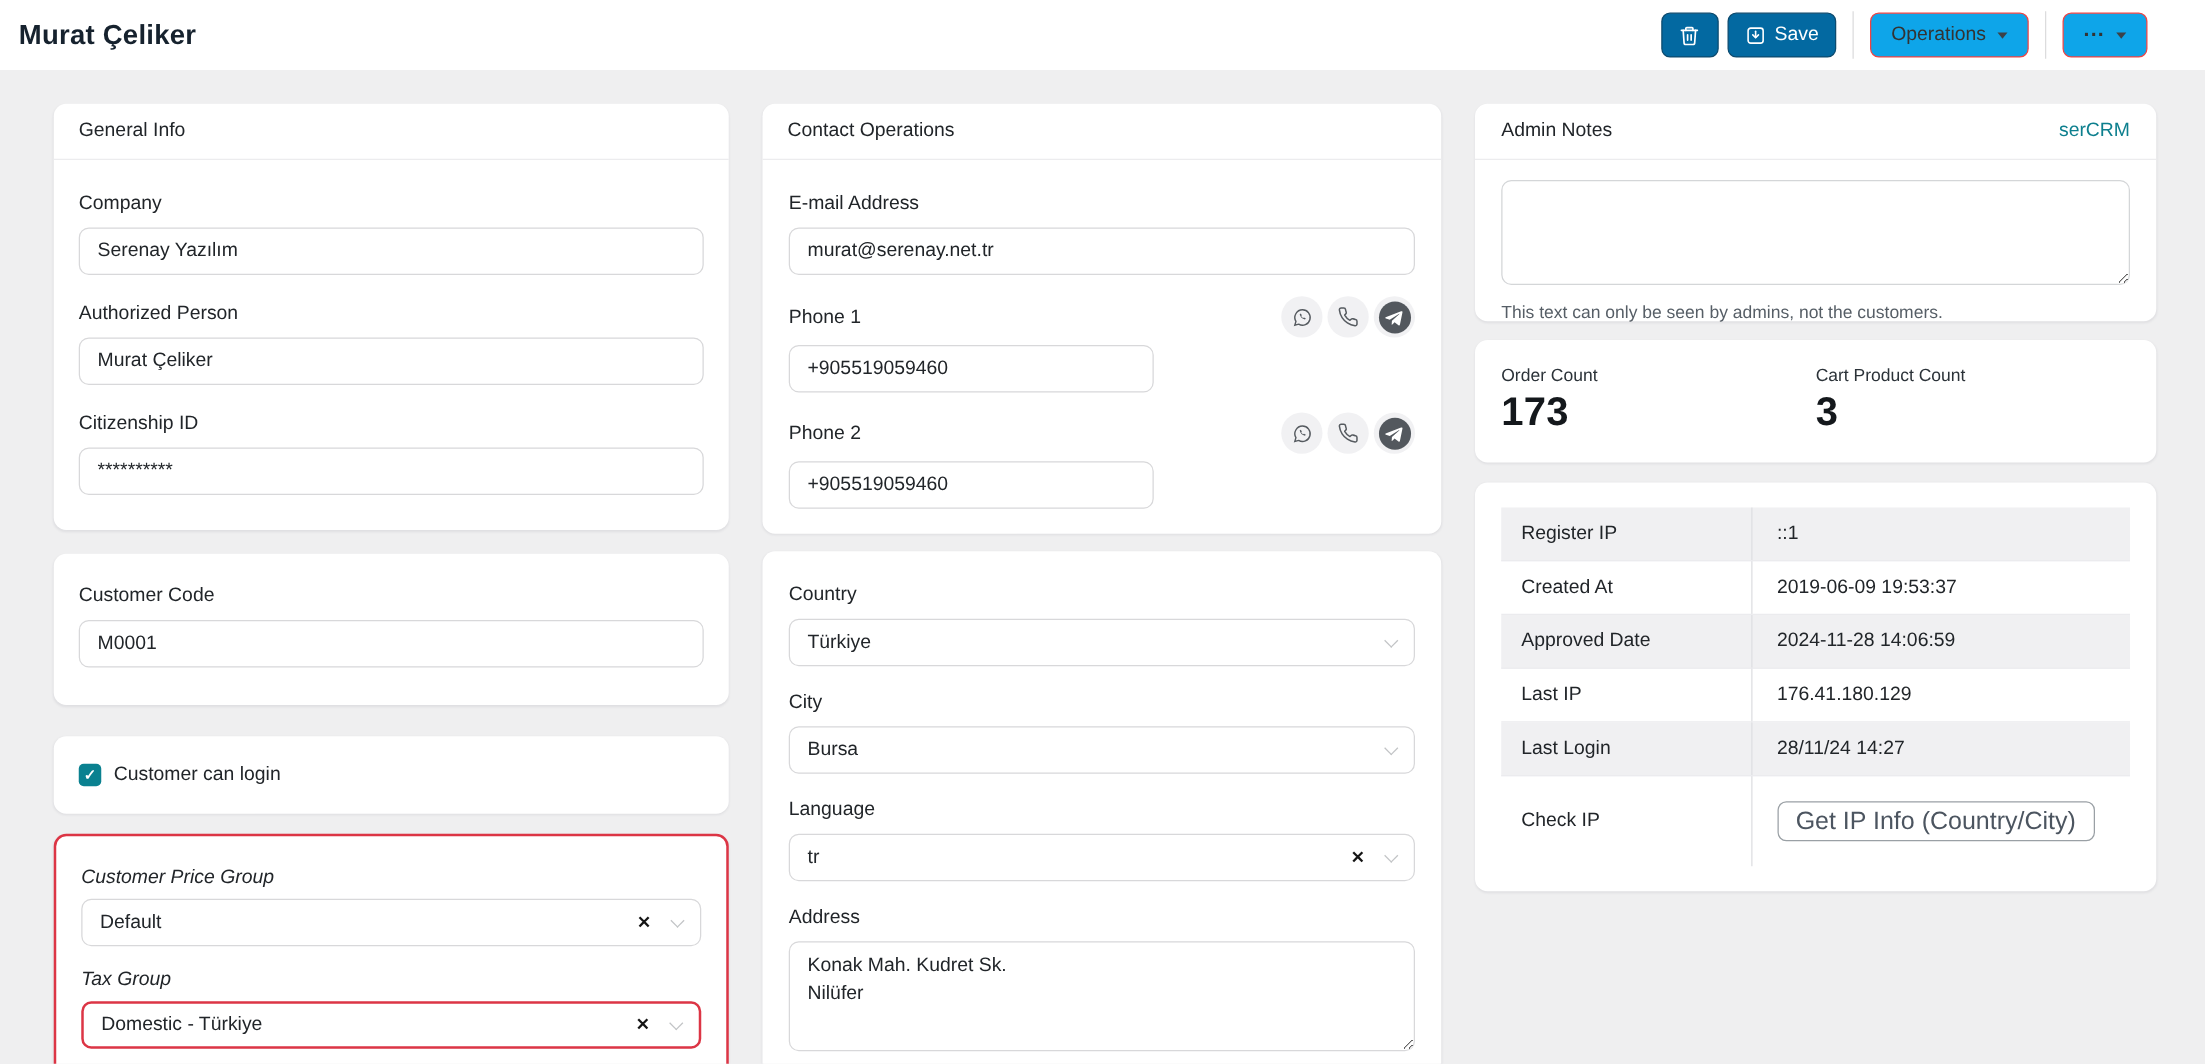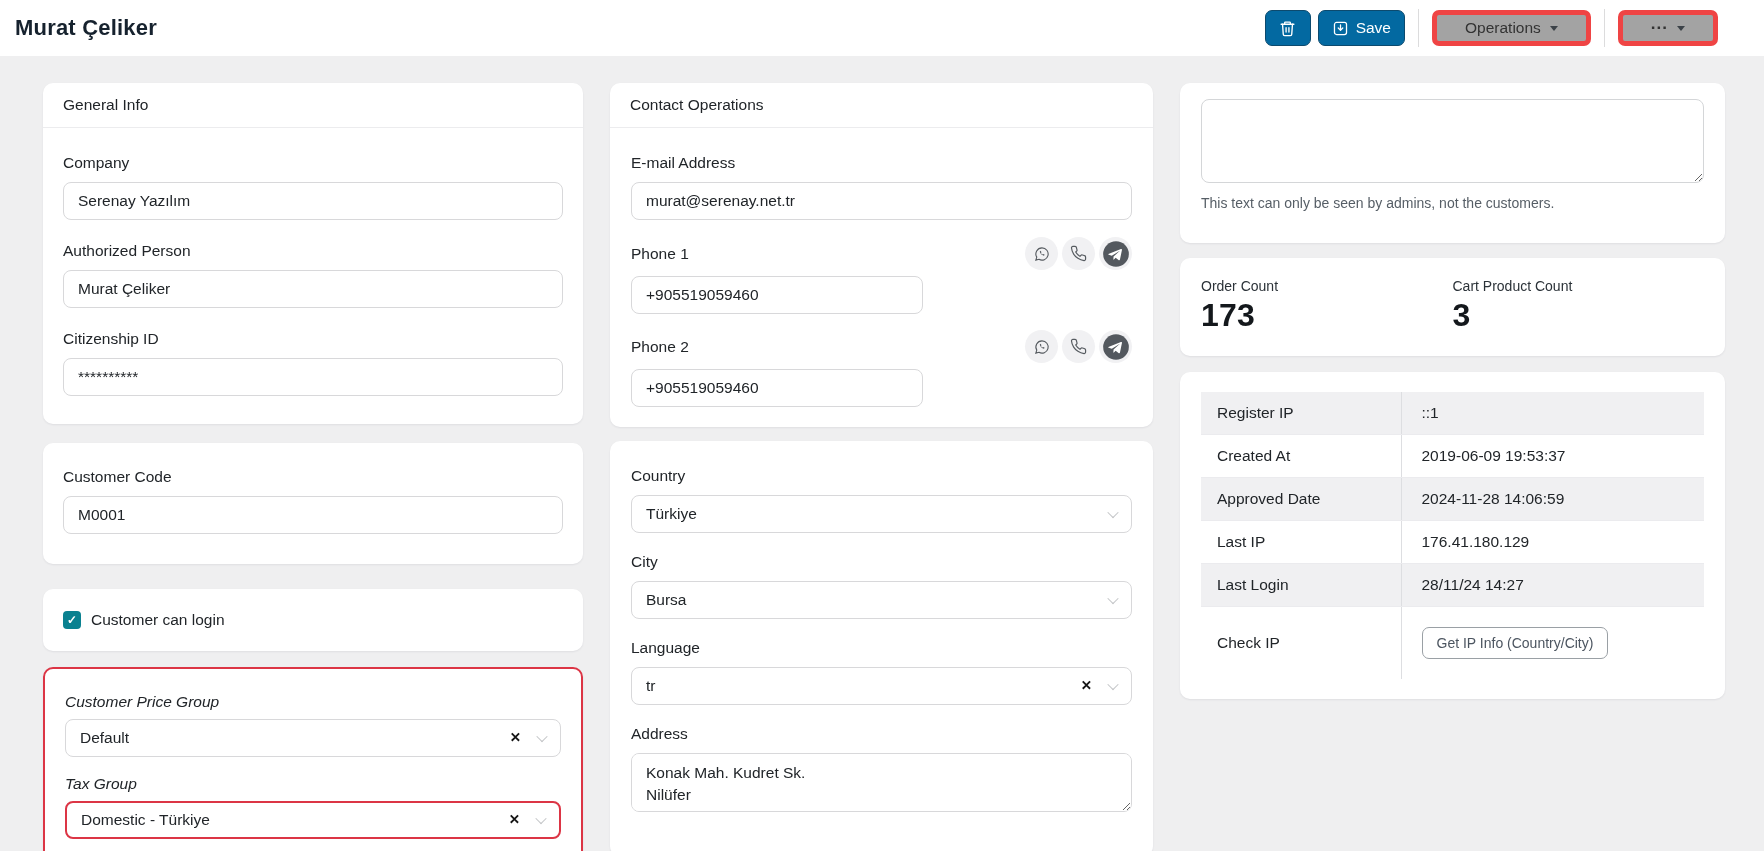--- a/index.html
+++ b/index.html
@@ -7,21 +7,21 @@
   body { background:#efeff0; font-family:"Liberation Sans", sans-serif; color:#212529; }
 
   
   .topbar { height:56px; background:#fff; display:flex; align-items:center; padding:0 46px 0 15px; }
   .topbar h1 { font-size:22px; font-weight:700; color:#16222e; letter-spacing:.2px; }
   .topbar-actions { margin-left:auto; display:flex; align-items:center; }
   .btn { height:36px; border-radius:7px; display:inline-flex; align-items:center; justify-content:center; cursor:pointer; font-family:inherit; font-size:15.5px; }
   .btn-teal { background:#0369a1; border:1px solid #0c4a6e; color:#fff; gap:7px; padding:0 13px; }
   .btn-icon { width:46px; padding:0; }
   .btn + .btn { margin-left:7px; }
-  .btn-outline { background:#a3a3a3; border:5px solid #ef4444; color:#333; gap:9px; padding:0 28px; }
+  .btn-outline { background:#0ea5e9; border:1px solid #ef4444; color:#333; gap:9px; padding:0 16px; }
   .vdiv { width:1px; height:38px; background:#dcdcdd; margin:0 13px; }
   .caret { width:0; height:0; border-left:4.5px solid transparent; border-right:4.5px solid transparent; border-top:5px solid #3c4248; }
   .dots { font-size:17px; font-weight:700; letter-spacing:1px; position:relative; top:-4px; color:#333; }
 
   
   .main { display:flex; padding:27px 0 0 43px; align-items:flex-start; }
   .col { display:flex; flex-direction:column; }
   .col-left  { width:540px; margin-right:27px; }
   .col-mid   { width:543px; margin-right:27px; }
   .col-right { width:545px; }
@@ -66,44 +66,44 @@
   .phone-head { display:flex; align-items:center; justify-content:space-between; margin-bottom:6px; }
   .phone-head > label { font-size:15.5px; color:#212529; }
   .icon-row { display:flex; align-items:center; gap:4px; }
   .circle-btn { width:33px; height:33px; border-radius:50%; background:#f1f1f3; border:none; display:inline-flex; align-items:center; justify-content:center; cursor:pointer; padding:0; }
   .circle-dark { background:#f1f1f3; }
   .input-phone { width:292px; }
 
   
   .card-location .card-body { padding:26px 21px 20px; }
   .card-location .field { margin-bottom:20px; }
-  .textarea { width:100%; height:59px; border:1px solid #d8d8da; border-radius:8px; padding:8px 14px; font-size:15.5px; line-height:1.45; color:#212529; font-family:inherit; resize:vertical; }
+  .textarea { width:100%; height:88px; border:1px solid #d8d8da; border-radius:8px; padding:8px 14px; font-size:15.5px; line-height:1.45; color:#212529; font-family:inherit; resize:vertical; }
 
   
   .card-admin { margin-bottom:15px; }
   .card-admin .card-header { padding:13px 21px; }
   .link { color:#0d7f8e; font-size:15.5px; text-decoration:none; cursor:pointer; }
-  .card-admin .card-body { padding:16px 21px 32px; }
+  .card-admin .card-body { padding:16px 21px 0; }
   .admin-textarea { width:100%; height:84px; border:1px solid #d4d6d8; border-radius:8px; padding:8px 12px; font-size:15px; font-family:inherit; resize:vertical; }
   .helper { margin-top:8px; font-size:14px; color:#565e66; }
 
   .card-stats { margin-bottom:16px; }
   .stats-body { display:flex; padding:20px 21px 22px; }
   .stat { flex:1; }
   .stat-label { font-size:14px; color:#2b3238; margin-bottom:3px; }
   .stat-value { font-size:32px; font-weight:600; color:#14181c; letter-spacing:.2px; }
 
   .card-table .card-body { padding:20px 21px;border-radius:23px; }
   .details-table { width:100%; border-collapse:collapse; font-size:15.5px; }
   .details-table td { padding:12px 16px; border-bottom:1px solid #ebebee; color:#212529; vertical-align:middle; }
   .details-table tr:nth-child(odd) td { background:#f0f0f2; }
   .details-table tr:last-child td { border-bottom:none; padding-top:20px; padding-bottom:20px; }
   .t-label { width:200px; border-right:1px solid #dddee1; font-weight:500; }
   .t-value { padding-left:20px !important; }
-  .ip-btn { height:32px; padding:0 14px; border:1px solid #9aa0a5; border-radius:7px; background:#fff; color:#4c5560; font-size:14px; font-family:inherit; cursor:pointer; }
+  .ip-btn { height:32px; padding:0 14px; border:1px solid #9aa0a5; border-radius:7px; background:#fff; color:#4c5560; font-size:20px; font-family:inherit; cursor:pointer; }
 </style>
 </head>
 <body>
 
 <div class="topbar">
   <h1>Murat Çeliker</h1>
   <div class="topbar-actions">
     <button class="btn btn-teal btn-icon">
       <svg width="17" height="17" viewBox="0 0 24 24" fill="none" stroke="#fff" stroke-width="1.9" stroke-linecap="round" stroke-linejoin="round">
           <path d="M3 6h18"></path>
@@ -298,20 +298,24 @@
           <textarea class="textarea" style="">Konak Mah. Kudret Sk.
 Nilüfer</textarea>
         </div>
 
       </div>
     </div>
   </div>
 
   <div class="col col-right">
     <div class="card card-admin">
+      <div class="card-header">
+        <span>Admin Notes</span>
+        <a class="link">serCRM</a>
+      </div>
       <div class="card-body">
         <textarea class="admin-textarea" style=""></textarea>
         <div class="helper">This text can only be seen by admins, not the customers.</div>
       </div>
     </div>
 
     <div class="card card-stats">
       <div class="stats-body">
         <div class="stat">
           <div class="stat-label">Order Count</div>

